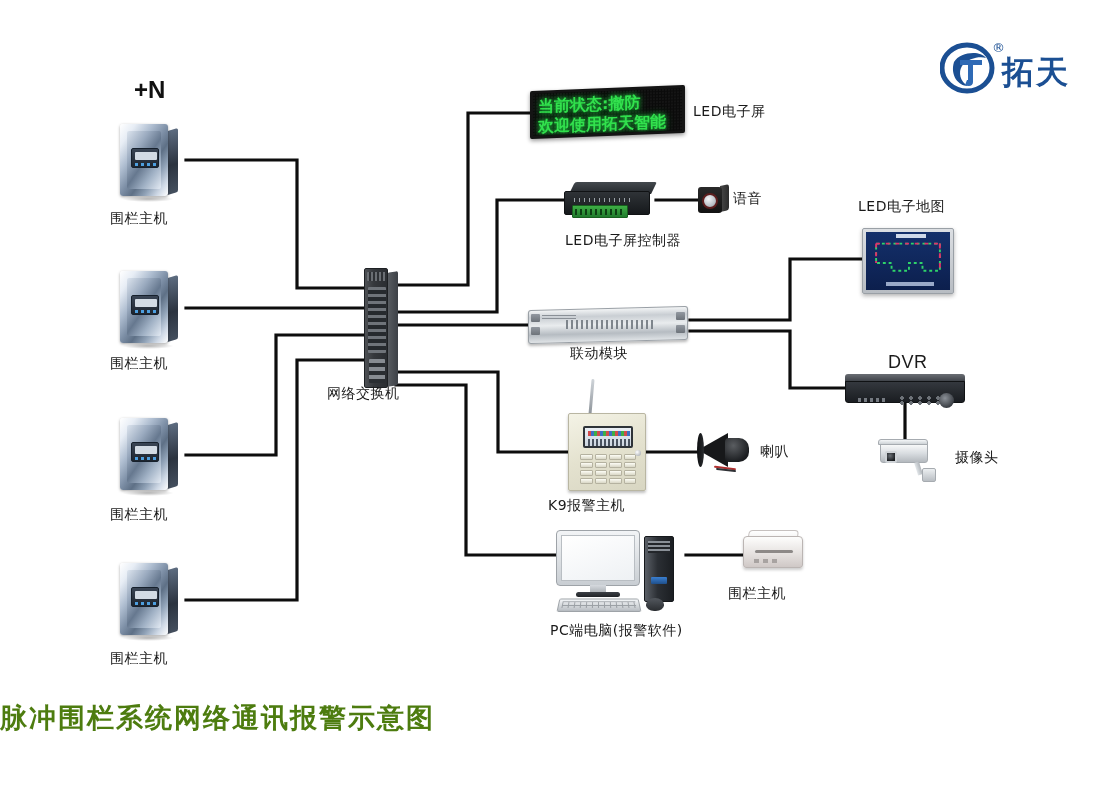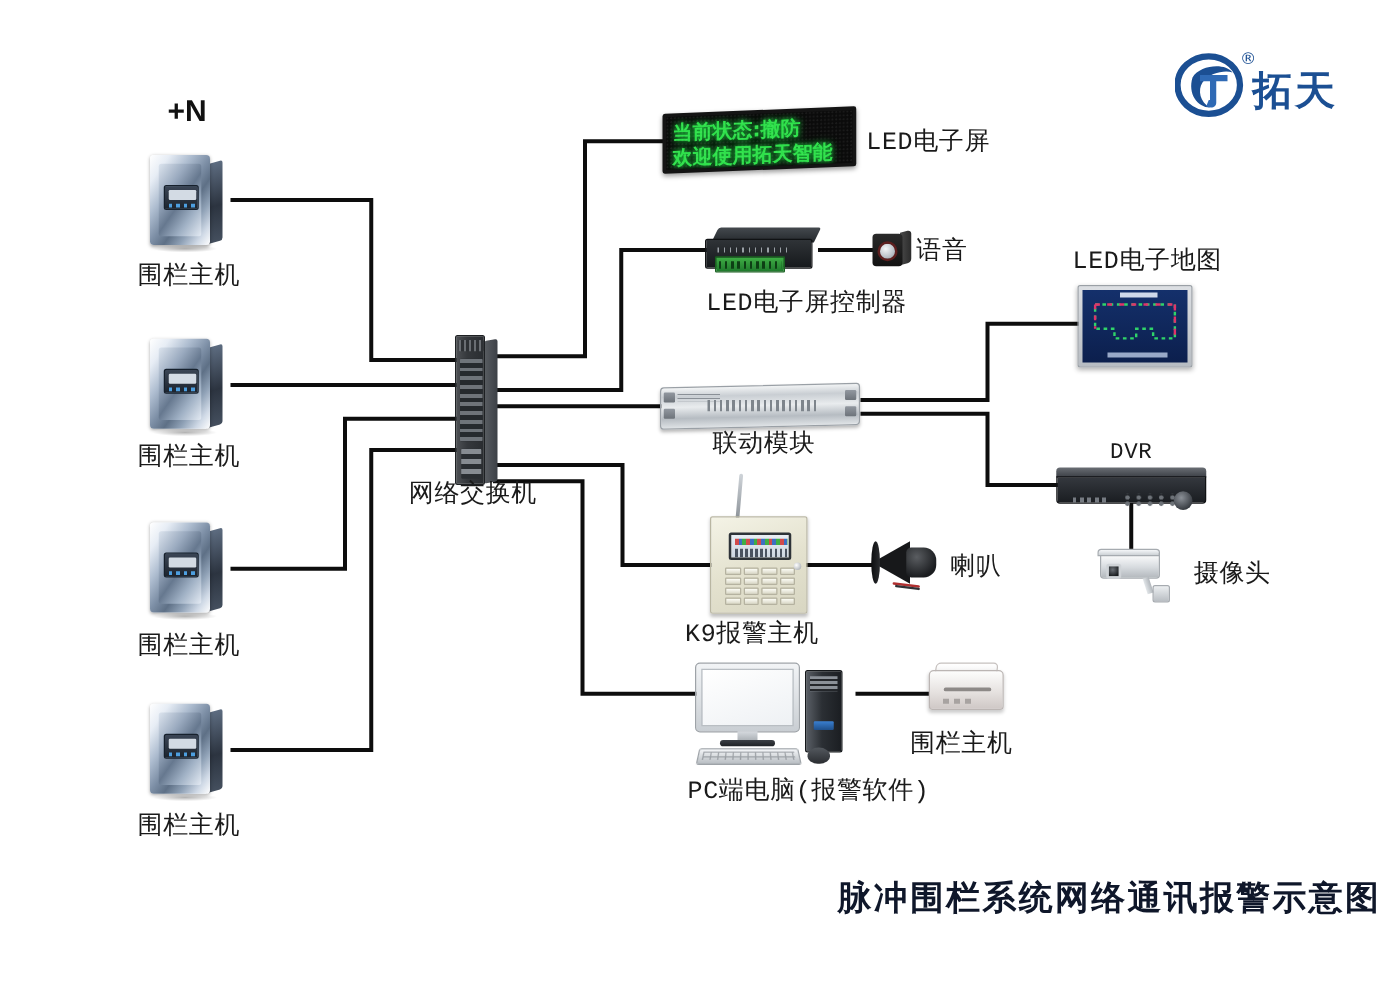--- a/index.html
+++ b/index.html
@@ -13,27 +13,26 @@
     position: relative;
     width: 1105px; height: 800px;
     background: #ffffff;
     overflow: hidden;
   }
 
   
   .lbl {
     position: absolute;
     color: #1a1a1a;
-    font-size: 20px;
+    font-size: 14px;
     line-height: 1.15;
     white-space: nowrap;
     letter-spacing: .5px;
-    font-family: Liberation Mono, monospace;
-  }
-  .lbl.lat { font-family: Liberation Mono, monospace; }
+  }
+  .lbl.lat { font-family: Liberation Sans, sans-serif; }
 
   
   #wires { position: absolute; inset: 0; }
 
   
   .fence-host {
     position: absolute;
     width: 62px; height: 74px;
   }
   .fh-side {
@@ -474,27 +473,26 @@
   }
   .logo-r {
     position: absolute; left: 52px; top: -2px;
     font-size: 13px; color: #1b4f93;
   }
 
   
   #title {
     position: absolute;
     left: 0; right: 0; top: 700px;
-    text-align: right;
-    color: #0f172a;
+    text-align: left;
+    color: #4d7c0f;
     font-size: 27px;
     font-weight: bold;
     letter-spacing: 2px;
     font-family: "DejaVu Sans", sans-serif;
-    padding-left: 20px;
   }
   .plusN {
     position: absolute;
     font-size: 24px; font-weight: bold; color: #111;
     font-family: "Liberation Sans", sans-serif;
   }
 </style>
 </head>
 <body>
 

